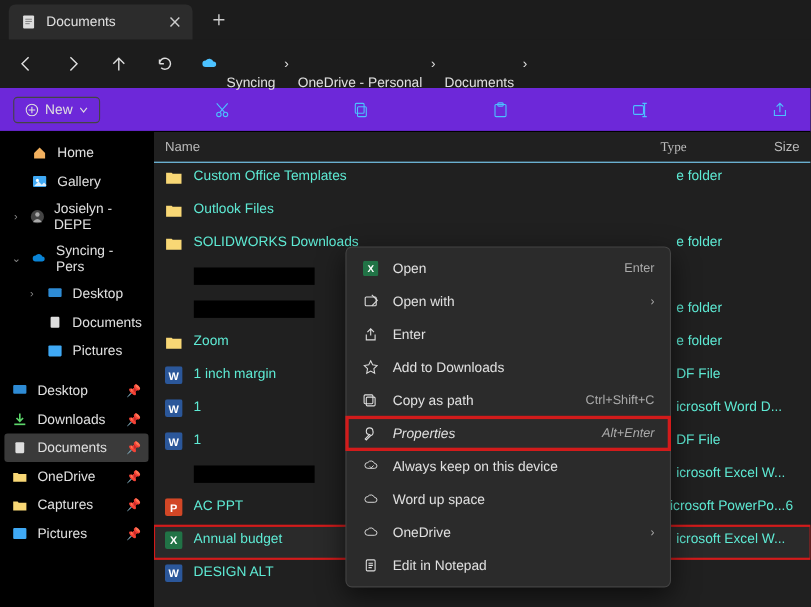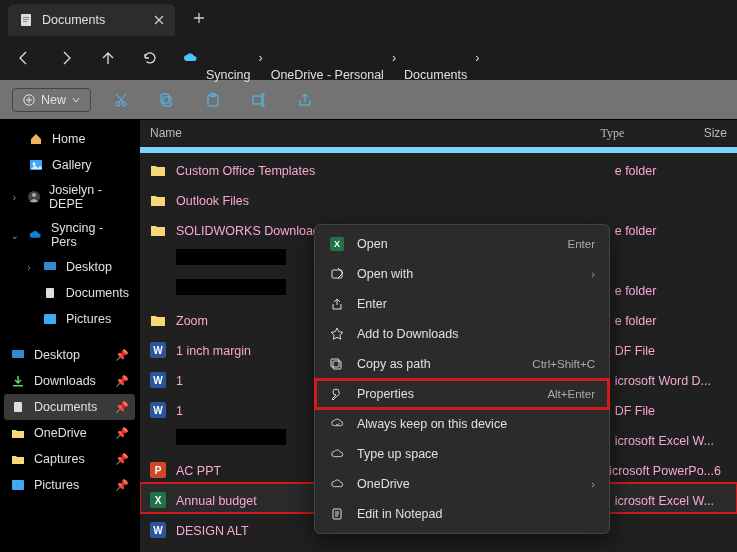--- a/index.html
+++ b/index.html
@@ -11,50 +11,50 @@
 .tab .icon { width: 16px; height: 16px; display:inline-flex;align-items:center;justify-content:center; }
 .tab-close { width: 12px; height: 12px; cursor: pointer; margin-left: 40px; display:inline-flex;align-items:center;justify-content:center;}
 .new-tab-btn { width: 28px; height: 28px; display: flex; align-items: center; justify-content: center; margin-left: 6px; cursor:pointer; }
 
 .navbar { height: 44px; display: flex; align-items: center; padding: 0 8px; gap: 10px; background:#1c1c1c; }
 .nav-btn { width: 32px; height: 32px; display: flex; align-items: center; justify-content: center; cursor: pointer; border-radius:4px; color:#d0d0d0; }
 .breadcrumb { display: flex; align-items: center; gap: 8px; margin-left: 6px; flex:1; }
 .crumb { cursor:pointer; color:#e0e0e0;margin-top:33px; }
 .cloud-icon { color:#4cc2ff; }
 
-.toolbar { height: 40px; display: flex; align-items: center; padding: 0 12px; gap: 14px; border-bottom: 1px solid #000; background:#737373; }
+.toolbar { height: 40px; display: flex; align-items: center; padding: 0 12px; gap: 14px; border-bottom: 1px solid #000; background:#6d28d9;justify-content:space-between; }
 .new-btn { display:flex; align-items:center; gap:6px; padding:4px 10px; border:1px solid #444; border-radius:4px; cursor:pointer; }
 .tool-btn { width:32px; height:32px; display:flex; align-items:center; justify-content:center; cursor:pointer; color:#4cc2ff; border-radius:4px; }
 
 .body-area { display:flex; height: calc(552px - 36px - 44px - 40px); position:relative; }
 .navpane { width: 140px; background:#000000; overflow-y:auto; padding:6px 4px; border-right:1px solid #000; }
 .nav-item { display:flex; align-items:center; gap:8px; padding:5px 6px; cursor:pointer; border-radius:3px; color:#e0e0e0; position:relative; }
 .nav-item.sel { background:#3a3a3a; }
 .nav-caret { width:10px; color:#888; font-size:10px; text-align:center; }
 .nav-ic { width:16px; height:16px; display:inline-flex;align-items:center;justify-content:center; }
 .nav-item .pin { color:#888; font-size:11px; margin-left:auto; }
 .indent1 { padding-left: 20px; }
 
 .main { flex:1; background:#202020; overflow:hidden; display:flex; flex-direction:column; position:relative; }
-.list-header { display:flex; padding:6px 10px; border-bottom:6px solid #7dd3fc; color:#bbb; font-size:12px; }
+.list-header { display:flex; padding:6px 10px; border-bottom:1px solid #7dd3fc; color:#bbb; font-size:12px; }
 .col-name { width:480px; }
 .col-type { width:110px;font-family:Liberation Serif, serif; }
 .col-size { text-align:right; flex:1; }
 .file-list { flex:1; overflow:auto; }
-.file-row { display:flex; align-items:flex-end; padding:5px 10px; height:30px; cursor:pointer; color:#f9a8d4; }
+.file-row { display:flex; align-items:flex-start; padding:5px 10px; height:30px; cursor:pointer; color:#5eead4; }
 .file-row.sel { background:#2a2a2a; outline:2px solid #d21b1b; outline-offset:-1px; }
 .file-ic { width:16px; height:16px; margin-right:10px; display:inline-flex;align-items:center;justify-content:center; flex-shrink:0; }
 .file-name { width:454px; overflow:hidden; text-overflow:ellipsis; white-space:nowrap; }
 .file-type { width:110px; overflow:hidden; text-overflow:ellipsis; white-space:nowrap; }
 .file-size { flex:1; text-align:right; padding-right:6px; }
 .redacted { background:#000; height:16px; width:110px; display:inline-block; }
 
 .context-menu { position:absolute; left:314px; top:104px; width:296px; background:#2b2b2b; border:1px solid #444; border-radius:6px; box-shadow:0 8px 24px rgba(0,0,0,.6); padding:4px 0; z-index:50; }
 .cm-item { display:flex; align-items:center; gap:12px; padding:7px 14px; cursor:pointer; color:#e0e0e0; font-size:12.5px; }
-.cm-item.highlight { outline:3px solid #d21b1b; outline-offset:-2px; }
+.cm-item.highlight { outline:3px solid #d21b1b; outline-offset:-2px;font-style:italic; }
 .cm-ic { width:16px; height:16px; display:inline-flex; align-items:center; justify-content:center; flex-shrink:0; }
 .cm-shortcut { margin-left:auto; color:#aaa; font-size:11.5px; }
 .cm-submenu-caret { margin-left:auto; color:#aaa; font-size:11px; }
 
 
 .ic-folder { color:#f8d775; }
 .ic-img { color:#3fa9f5; }
 svg { display:block; }
 </style>
 </head>
@@ -496,21 +496,21 @@
           </svg>
         </span>
       <span>Always keep on this device</span>
     </div>
     <div class="cm-item">
       <span class="cm-ic">
           <svg width="14" height="14" viewBox="0 0 16 16">
             <path d="M5 11a3 3 0 0 1 0-6 4 4 0 0 1 7 1 2.5 2.5 0 0 1 0 5z" stroke="#ddd" fill="none"></path>
           </svg>
         </span>
-      <span>Type up space</span>
+      <span>Word up space</span>
     </div>
     <div class="cm-item">
       <span class="cm-ic">
           <svg width="14" height="14" viewBox="0 0 16 16">
             <path d="M5 11a3 3 0 0 1 0-6 4 4 0 0 1 7 1 2.5 2.5 0 0 1 0 5z" stroke="#ddd" fill="none"></path>
           </svg>
         </span>
       <span>OneDrive</span>
       <span class="cm-submenu-caret">›</span>
     </div>

